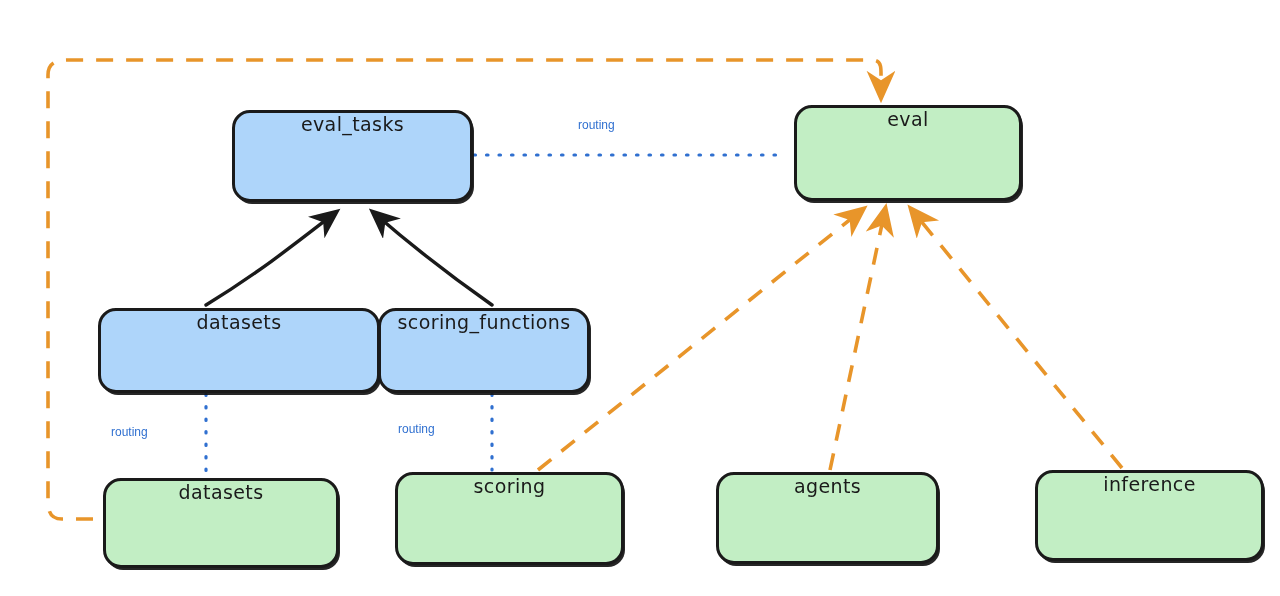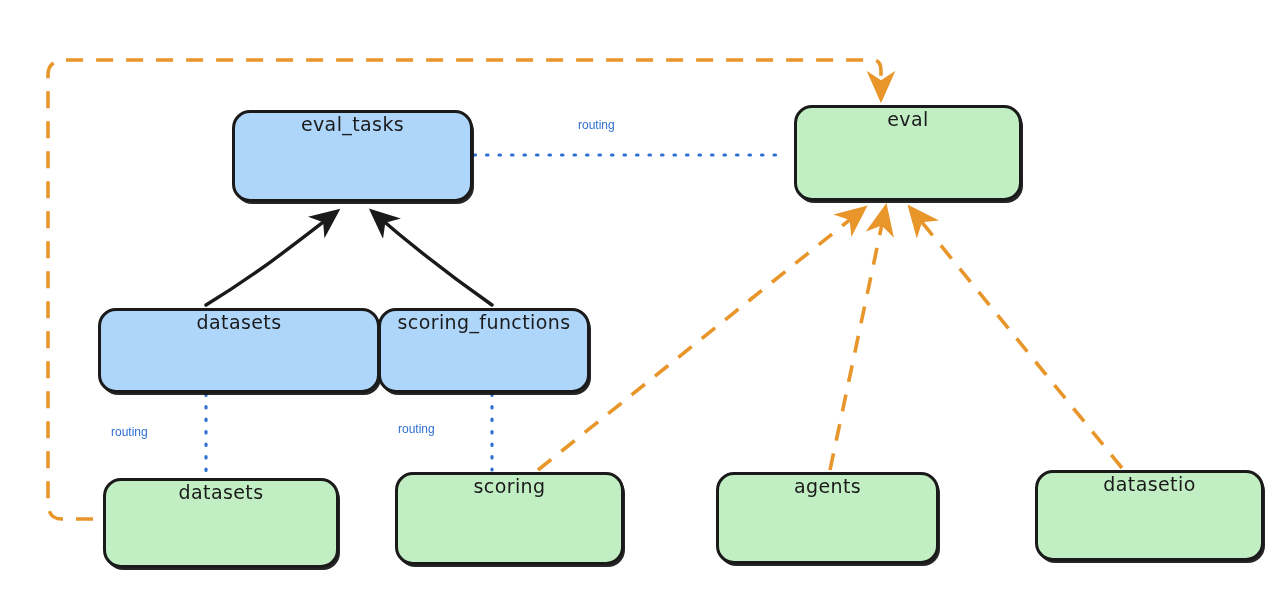--- a/index.html
+++ b/index.html
@@ -110,21 +110,21 @@
 
   <div class="node prov" style="left:387px; top:472px; width:229px; height:93px;">
     <span class="node-label">scoring</span>
   </div>
 
   <div class="node prov" style="left:708px; top:472px; width:223px; height:92px;">
     <span class="node-label">agents</span>
   </div>
 
   <div class="node prov" style="left:1027px; top:470px; width:229px; height:91px;">
-    <span class="node-label">datasetio</span>
+    <span class="node-label">inference</span>
   </div>
 
   <div class="edge-label" style="left:578px; top:118px;">routing</div>
 
   <div class="edge-label" style="left:111px; top:425px;">routing</div>
 
   <div class="edge-label" style="left:398px; top:422px;">routing</div>
 
 </div>
 

